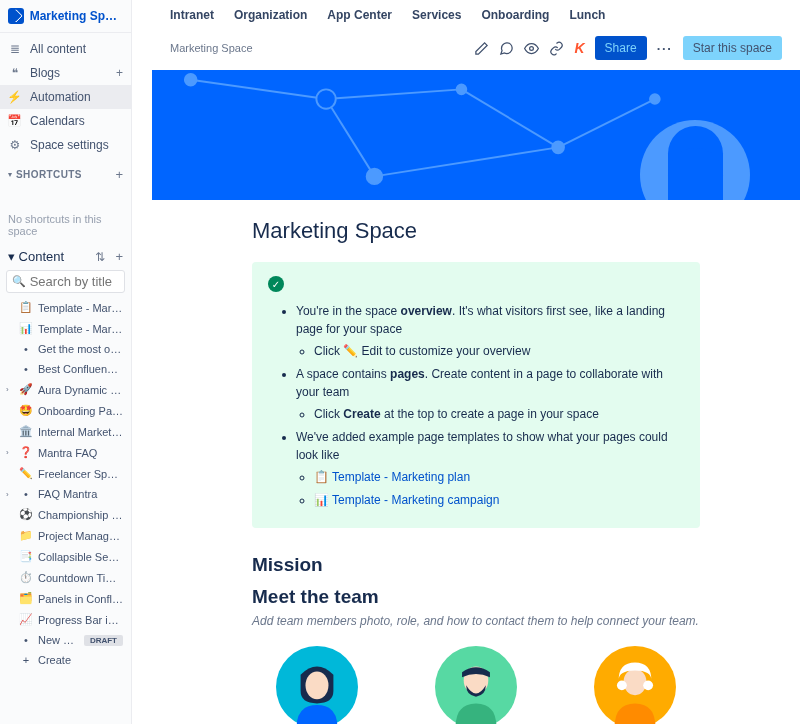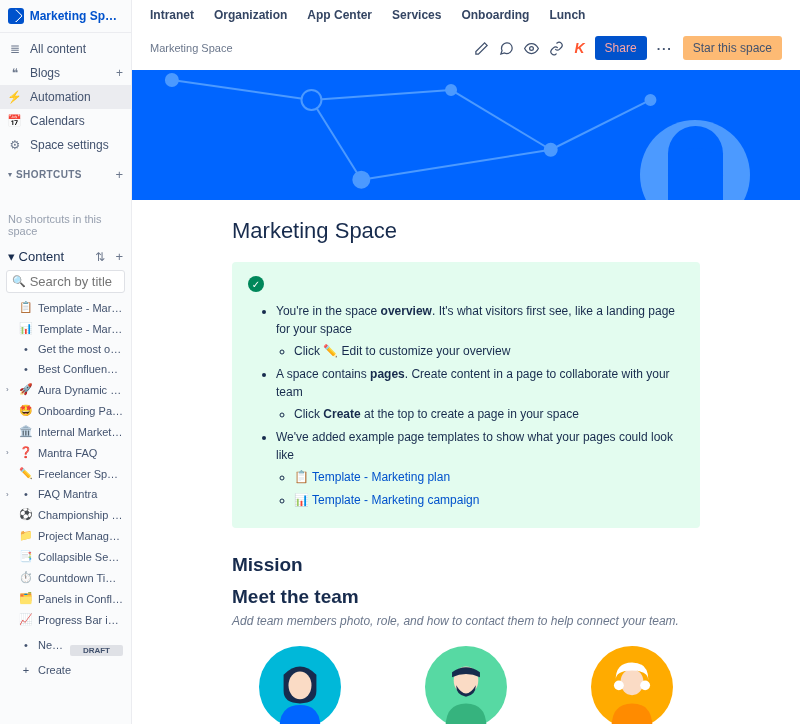--- a/index.html
+++ b/index.html
@@ -1,17 +1,17 @@
 <!DOCTYPE html>
 <html><head>
 <meta charset="utf-8">
 <style>
 * { box-sizing: border-box; margin: 0; padding: 0; }
 body { font-family: -apple-system, BlinkMacSystemFont, "Segoe UI", sans-serif; font-size: 13px; color: #172B4D; width: 800px; height: 724px; overflow: hidden; background: #fff; }
-.layout { display: flex; height: 100%; }
+.layout { display: flex; height: 100%; gap: 20px; }
 .sidebar { width: 132px; border-right: 1px solid #ebecf0; background: #fafbfc; display: flex; flex-direction: column; overflow: hidden; }
 .sb-header { display: flex; align-items: center; gap: 6px; padding: 8px 8px; border-bottom: 1px solid #ebecf0; }
 .sb-logo { width: 16px; height: 16px; background: #0052CC; border-radius: 3px; position: relative; }
 .sb-logo::after { content: ""; position: absolute; inset: 3px; border: 1.5px solid #fff; border-radius: 2px; border-top: none; border-left: none; transform: rotate(-45deg); }
 .sb-title { font-weight: 600; color: #0052CC; font-size: 12px; white-space: nowrap; overflow: hidden; text-overflow: ellipsis; }
 .sb-nav { padding: 4px 0; }
 .sb-item { display: flex; align-items: center; gap: 8px; padding: 5px 8px; cursor: pointer; font-size: 12px; color: #42526E; }
 .sb-item.hl { background: #ebecf0; }
 .sb-item .ic { width: 14px; height: 14px; display: inline-flex; align-items: center; justify-content: center; color: #6B778C; font-size: 12px; flex-shrink: 0; }
 .sb-item .plus { margin-left: auto; color: #6B778C; }
@@ -22,34 +22,34 @@
 .sb-empty { font-size: 11px; color: #97A0AF; padding: 3px 8px 6px; margin-top: 26px; }
 .sb-search { margin: 4px 6px; display: flex; align-items: center; gap: 4px; border: 1px solid #DFE1E6; border-radius: 3px; padding: 3px 5px; background: #fff; }
 .sb-search .ic { color: #6B778C; font-size: 11px; }
 .sb-search input { border: none; outline: none; font-size: 13px; width: 100%; background: transparent; }
 .tree { padding: 0 0 8px; overflow-y: auto; flex: 1; }
 .tree-row { display: flex; align-items: center; gap: 5px; padding: 4px 8px 4px 6px; cursor: pointer; font-size: 11px; color: #42526E; }
 .tree-chev { width: 8px; font-size: 8px; color: #6B778C; visibility: hidden; }
 .tree-row.has-chev .tree-chev { visibility: visible; }
 .tree-emoji { font-size: 11px; width: 14px; text-align: center; flex-shrink: 0; }
 .tree-label { white-space: nowrap; overflow: hidden; text-overflow: ellipsis; flex: 1; }
-.tree-badge { font-size: 8px; background: #DFE1E6; border-radius: 2px; padding: 1px 13px; color: #42526E; font-weight: 600; margin-top: 11px; }
+.tree-badge { font-size: 8px; background: #DFE1E6; border-radius: 2px; padding: 1px 6px; color: #42526E; font-weight: 600; }
 .sb-content-hdr { display: flex; align-items: center; padding: 6px 8px 2px; gap: 4px; }
 .sb-content-hdr .filter { margin-left: auto; color: #6B778C; font-size: 12px; }
 .main { flex: 1; display: flex; flex-direction: column; overflow: hidden; }
 .topnav { display: flex; gap: 20px; padding: 8px 18px; font-size: 12px; font-weight: 500; color: #344563; }
 .topnav span { cursor: pointer; font-weight: bold; }
 .page-hdr { display: flex; align-items: center; padding: 6px 18px 10px; gap: 6px; }
 .crumb { font-size: 11px; color: #6B778C; }
 .page-hdr .actions { margin-left: auto; display: flex; align-items: center; gap: 10px; }
 .act-ic { color: #42526E; cursor: pointer; display: inline-flex; }
 .karma { color: #FF5630; font-weight: 900; font-size: 14px; font-style: italic; }
-.share-btn { background: #0052CC; color: #fca5a5; border: none; border-radius: 3px; padding: 5px 10px; font-size: 12px; font-weight: 500; cursor: pointer; }
+.share-btn { background: #0052CC; color: #7dd3fc; border: none; border-radius: 3px; padding: 5px 10px; font-size: 12px; font-weight: 500; cursor: pointer; }
 .more { color: #42526E; font-weight: 900; letter-spacing: 1px; cursor: pointer; }
-.star-btn { background: #fdba74; border: none; border-radius: 3px; padding: 5px 10px; font-size: 12px; cursor: pointer; color: #42526E; }
+.star-btn { background: #7dd3fc; border: none; border-radius: 3px; padding: 5px 10px; font-size: 12px; cursor: pointer; color: #42526E; }
 .banner { height: 130px; background: #0065FF; position: relative; overflow: hidden; }
 .banner svg { position: absolute; inset: 0; }
 .avatar-ring { position: absolute; right: 50px; bottom: -30px; width: 110px; height: 110px; border-radius: 50%; background: #4C9AFF; display: flex; align-items: center; justify-content: center; }
 .avatar-ring::after { content: ""; width: 55px; height: 55px; background: #0065FF; border-radius: 50% 50% 0 0; box-shadow: 0 -22px 0 0 #0065FF; }
 .content { padding: 18px 100px 30px; overflow-y: auto; flex: 1; }
 h1 { font-size: 22px; font-weight: 500; margin-bottom: 18px; }
 .panel { background: #E3FCEF; border-radius: 4px; padding: 14px 16px; margin-bottom: 26px; font-size: 12px; }
 .panel-title { display: flex; align-items: center; gap: 8px; font-size: 15px; font-weight: 500; margin-bottom: 10px; }
 .check { width: 16px; height: 16px; background: #00875A; border-radius: 50%; display: inline-flex; align-items: center; justify-content: center; color: #fff; font-size: 10px; }
 .panel ul { list-style: disc; padding-left: 28px; }

